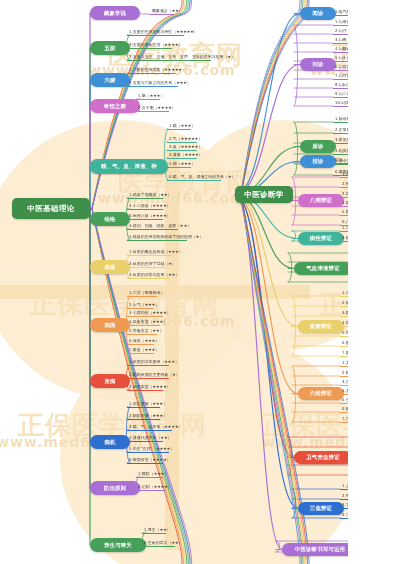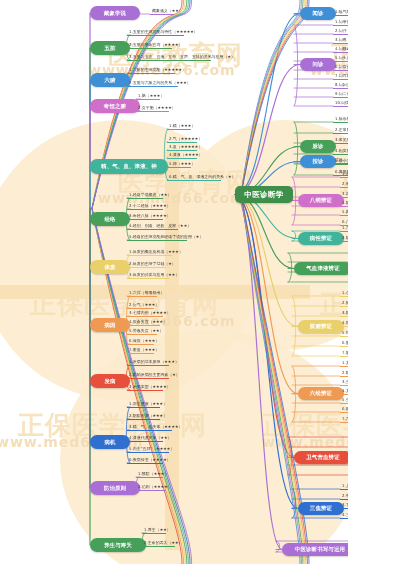--- a/index.html
+++ b/index.html
@@ -276,20 +276,21 @@
       <path d="M241 194.5 C274.5 394.5 304.5 520 304.5 564" fill="none" stroke="#ead06a" stroke-width="0.8" stroke-linecap="round"></path>
       <path d="M241 194.5 C276 -5.5 306 40 306 0" fill="none" stroke="#ef9a52" stroke-width="0.8" stroke-linecap="round"></path>
       <path d="M241 194.5 C276 394.5 306 520 306 564" fill="none" stroke="#ef9a52" stroke-width="0.8" stroke-linecap="round"></path>
       <path d="M241 194.5 C277.5 -5.5 307.5 40 307.5 0" fill="none" stroke="#e74f3c" stroke-width="0.8" stroke-linecap="round"></path>
       <path d="M241 194.5 C277.5 394.5 307.5 520 307.5 564" fill="none" stroke="#e74f3c" stroke-width="0.8" stroke-linecap="round"></path>
       <path d="M241 194.5 C279 -5.5 309 40 309 0" fill="none" stroke="#2f6fd0" stroke-width="0.8" stroke-linecap="round"></path>
       <path d="M241 194.5 C279 394.5 309 520 309 564" fill="none" stroke="#2f6fd0" stroke-width="0.8" stroke-linecap="round"></path>
     </svg>
 
   <div class="nodes" id="nodes">
+      <div class="root" style="left: 12px; top: 198px; width: 78px; height: 21px; background: rgb(63, 143, 74);">中医基础理论</div>
       <div class="root" style="left: 235px; top: 186px; width: 58px; height: 17px; background: rgb(63, 143, 74);">中医诊断学</div>
       <div class="branch" style="left: 90px; top: 6px; min-width: 44px; height: 14px; background: rgb(169, 111, 212);">藏象学说</div>
       <div class="leaf" style="top: 9px; left: 152px;">藏象涵义（★★）</div>
       <div class="leafline" style="border-top-color: rgb(169, 111, 212); top: 14px; left: 150px; width: 24px;"></div>
       <div class="branch" style="left: 90px; top: 41px; min-width: 34px; height: 14px; background: rgb(71, 160, 90);">五脏</div>
       <div class="leaf" style="top: 30px; left: 129px;">1.五脏的生理功能与特性（★★★★★）</div>
       <div class="leafline" style="border-top-color: rgb(71, 160, 90); top: 35px; left: 127px; width: 57px;"></div>
       <div class="leaf" style="top: 43px; left: 129px;">2.五脏与形体官窍（★★★★）</div>
       <div class="leafline" style="border-top-color: rgb(71, 160, 90); top: 48px; left: 127px; width: 45px;"></div>
       <div class="leaf" style="top: 55px; left: 129px;">3.五脏与五志、五液、五华、五声、五味的关系与应用（★）</div>

